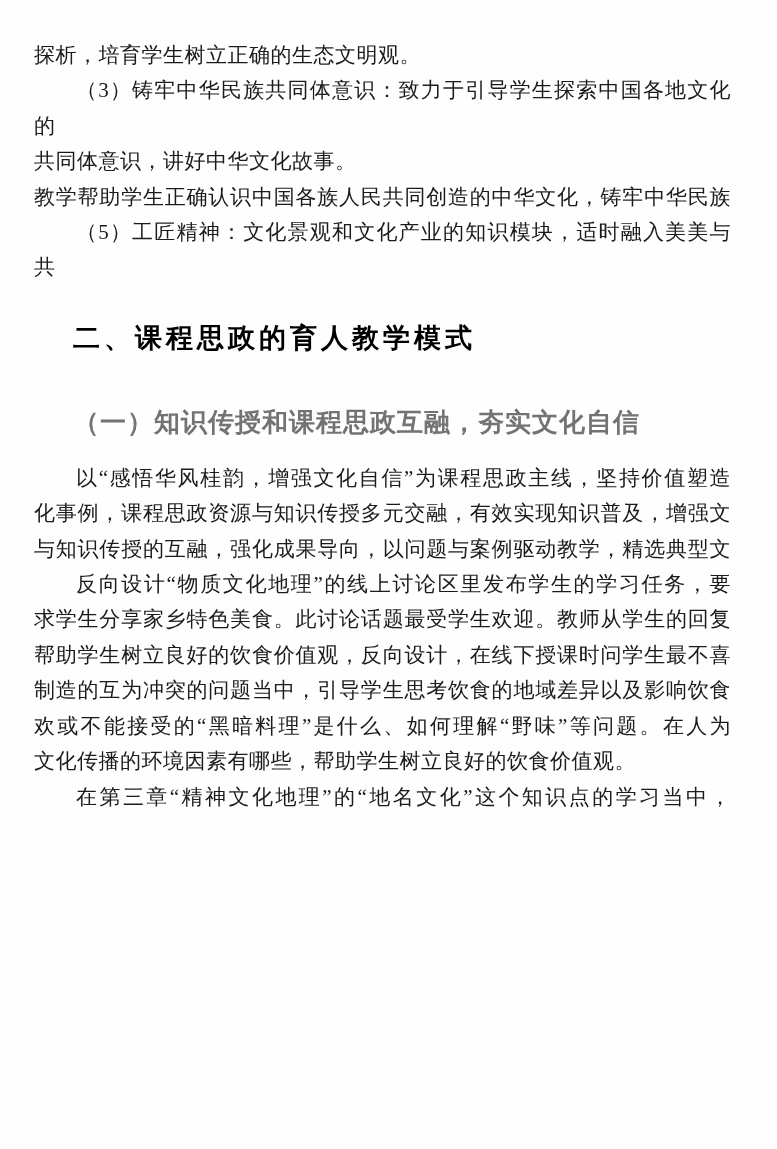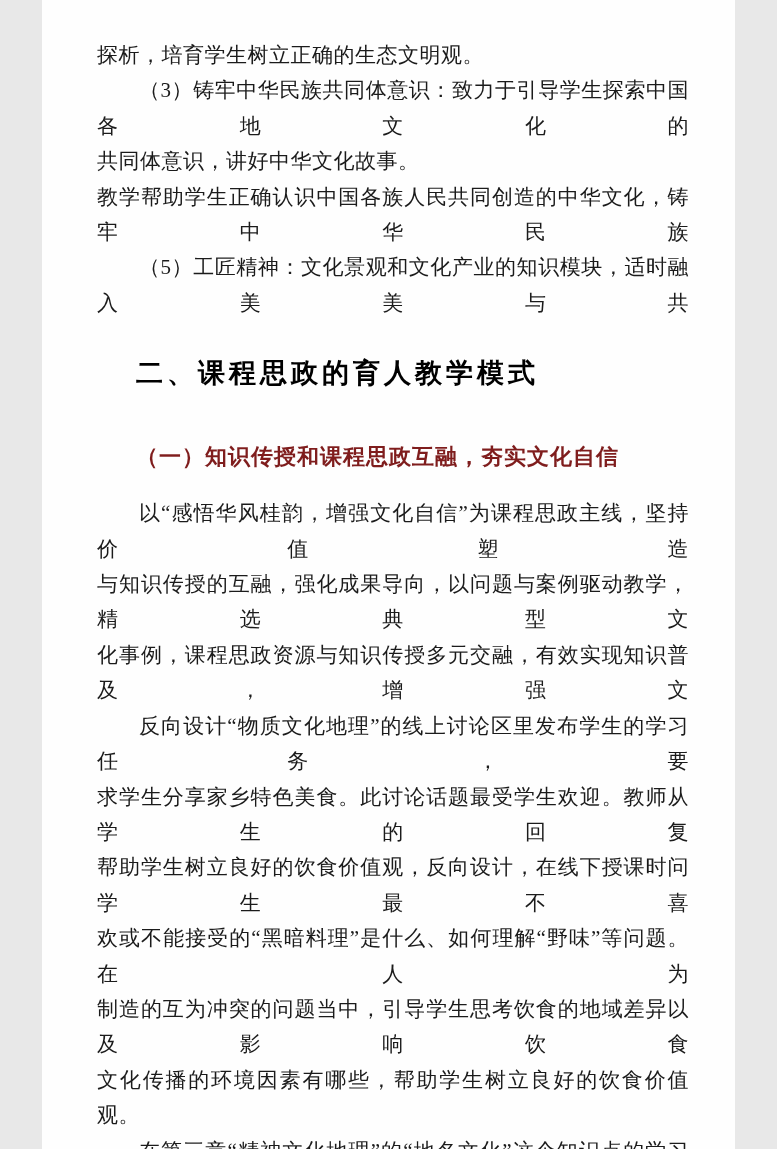--- a/index.html
+++ b/index.html
@@ -1,23 +1,23 @@
 <!DOCTYPE html>
 <html lang="zh"><head>
 <meta charset="utf-8">
 <style>
   html, body { margin: 0; padding: 0; background: #e8e8e8; }
   .page {
     position: relative;
-    width: 693px;
+    width: 777px;
     height: 1149px;
     margin: 0 auto;
     background: #fefefe;
     box-sizing: border-box;
-    padding: 38px 46px 0 55px;
+    padding: 38px 46px 0 34px;
     overflow: hidden;
     color: #1b1b1b;
     font-family: "Liberation Serif", "DejaVu Serif", serif;
   }
   .para { margin: 0; }
   .line {
     font-size: 21px;
     line-height: 35.4px;
     text-align: justify;
     text-align-last: justify;
@@ -31,25 +31,25 @@
     font-weight: bold;
     font-size: 27px;
     line-height: 32px;
     letter-spacing: 4px;
     margin: 36px 0 0 39px;
     color: #000000;
   }
   h3.subsection-heading {
     font-family: "Liberation Sans", "DejaVu Sans", sans-serif;
     font-weight: bold;
-    font-size: 22px;
+    font-size: 26px;
     line-height: 30px;
     letter-spacing: 1px;
     margin: 53px 0 24px 39px;
-    color: #7f1d1d;
+    color: #737373;
   }
 </style>
 </head>
 <body>
 
 <main class="page">
   <div class="para">
       <div class="line last">探析，培育学生树立正确的生态文明观。</div>
     </div>
   <div class="para">
@@ -60,27 +60,27 @@
   <div class="para">
       <div class="line indent">（5）工匠精神：文化景观和文化产业的知识模块，适时融入美美与共</div>
     </div>
 
   <h2 class="section-heading">二、课程思政的育人教学模式</h2>
 
   <h3 class="subsection-heading">（一）知识传授和课程思政互融，夯实文化自信</h3>
 
   <div class="para">
       <div class="line indent">以“感悟华风桂韵，增强文化自信”为课程思政主线，坚持价值塑造</div>
+      <div class="line">化事例，课程思政资源与知识传授多元交融，有效实现知识普及，增强文</div>
       <div class="line">与知识传授的互融，强化成果导向，以问题与案例驱动教学，精选典型文</div>
-      <div class="line">化事例，课程思政资源与知识传授多元交融，有效实现知识普及，增强文</div>
     </div>
   <div class="para">
       <div class="line indent">反向设计“物质文化地理”的线上讨论区里发布学生的学习任务，要</div>
       <div class="line">求学生分享家乡特色美食。此讨论话题最受学生欢迎。教师从学生的回复</div>
       <div class="line">帮助学生树立良好的饮食价值观，反向设计，在线下授课时问学生最不喜</div>
+      <div class="line">制造的互为冲突的问题当中，引导学生思考饮食的地域差异以及影响饮食</div>
       <div class="line">欢或不能接受的“黑暗料理”是什么、如何理解“野味”等问题。在人为</div>
-      <div class="line">制造的互为冲突的问题当中，引导学生思考饮食的地域差异以及影响饮食</div>
       <div class="line last">文化传播的环境因素有哪些，帮助学生树立良好的饮食价值观。</div>
     </div>
   <div class="para">
       <div class="line indent">在第三章“精神文化地理”的“地名文化”这个知识点的学习当中，</div>
     </div>
 </main>
 
 </body></html>

